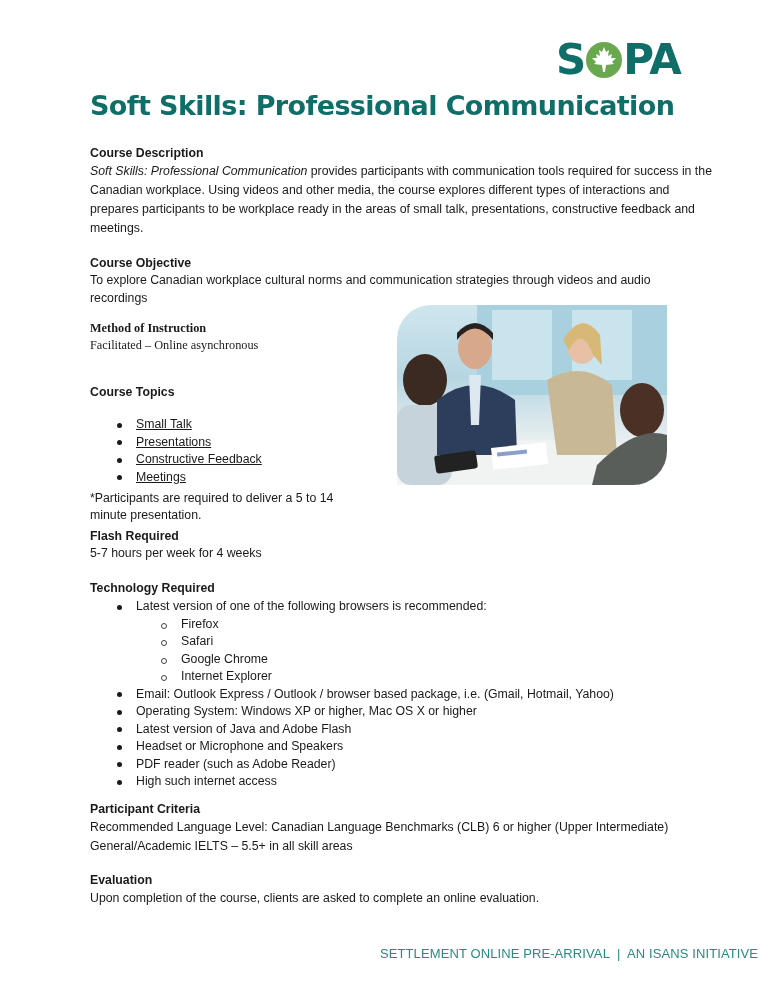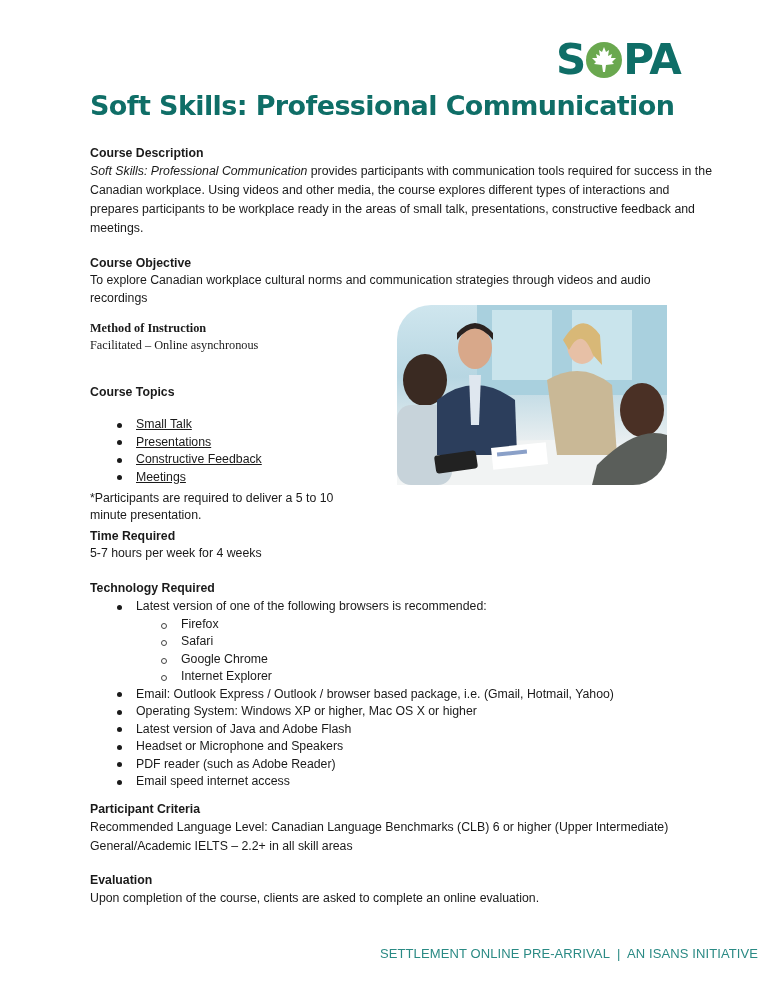--- a/index.html
+++ b/index.html
@@ -76,21 +76,21 @@
 </div>
 
 <div class="sec" style="top:384px; width:290px;">
   <div class="h">Course Topics</div>
   <ul class="b" style="margin-top:15px;text-decoration:underline;">
     <li style="padding-left:46px;"><span class="dot" style="left:27px;"></span><span>Small Talk</span></li>
     <li style="padding-left:46px;"><span class="dot" style="left:27px;"></span><span>Presentations</span></li>
     <li style="padding-left:46px;"><span class="dot" style="left:27px;"></span><span>Constructive Feedback</span></li>
     <li style="padding-left:46px;"><span class="dot" style="left:27px;"></span><span>Meetings</span></li>
   </ul>
-  <div class="p" style="margin-top:4px; line-height:17px; width:270px;">*Participants are required to deliver a 5 to 10 minute presentation.</div>
+  <div class="p" style="margin-top:4px; line-height:17px; width:270px;">*Participants are required to deliver a 5 to 14 minute presentation.</div>
 </div>
 
 <div class="photo">
   <svg width="270" height="180" viewBox="0 0 270 180">
     <rect x="80" y="0" width="190" height="90" fill="#a9d0de"></rect>
     <rect x="95" y="5" width="60" height="70" fill="#c9e4ec"></rect>
     <rect x="175" y="5" width="60" height="70" fill="#c9e4ec"></rect>
     <ellipse cx="150" cy="165" rx="150" ry="30" fill="#f1f3f3"></ellipse>
 
     <ellipse cx="28" cy="75" rx="22" ry="26" fill="#3a2a22"></ellipse>
@@ -108,21 +108,21 @@
     <ellipse cx="245" cy="105" rx="22" ry="27" fill="#4a3025"></ellipse>
     <path d="M200 160 Q240 120 270 130 L270 180 L195 180 Z" fill="#5a5e5a"></path>
 
     <rect x="38" y="148" width="42" height="18" rx="3" fill="#222" transform="rotate(-8 59 157)"></rect>
     <rect x="95" y="140" width="55" height="22" fill="#ffffff" transform="rotate(-6 122 151)"></rect>
     <rect x="100" y="146" width="30" height="4" fill="#8aa0c8" transform="rotate(-6 115 148)"></rect>
   </svg>
 </div>
 
 <div class="sec" style="top:528px; width:300px;">
-  <div class="h">Time Required</div>
+  <div class="h">Flash Required</div>
   <div class="p" style="line-height:17px;">5-7 hours per week for 4 weeks</div>
 </div>
 
 <div class="sec" style="top:580px; width:640px;">
   <div class="h">Technology Required</div>
   <ul class="b" style="margin-top:1px;">
     <li style="padding-left:46px;">
       <span class="dot" style="left:27px;"></span>
       <span>Latest version of one of the following browsers is recommended:</span>
       <ul class="b c">
@@ -130,28 +130,28 @@
         <li style="padding-left:45px;"><span class="ring" style="left:25px;"></span><span>Safari</span></li>
         <li style="padding-left:45px;"><span class="ring" style="left:25px;"></span><span>Google Chrome</span></li>
         <li style="padding-left:45px;"><span class="ring" style="left:25px;"></span><span>Internet Explorer</span></li>
       </ul>
     </li>
     <li style="padding-left:46px;"><span class="dot" style="left:27px;"></span><span>Email:  Outlook Express / Outlook / browser based package, i.e. (Gmail, Hotmail, Yahoo)</span></li>
     <li style="padding-left:46px;"><span class="dot" style="left:27px;"></span><span>Operating System:  Windows XP or higher,  Mac OS X or higher</span></li>
     <li style="padding-left:46px;"><span class="dot" style="left:27px;"></span><span>Latest version of Java and Adobe Flash</span></li>
     <li style="padding-left:46px;"><span class="dot" style="left:27px;"></span><span>Headset  or Microphone and Speakers</span></li>
     <li style="padding-left:46px;"><span class="dot" style="left:27px;"></span><span>PDF reader (such as Adobe Reader)</span></li>
-    <li style="padding-left:46px;"><span class="dot" style="left:27px;"></span><span>Email speed internet access</span></li>
+    <li style="padding-left:46px;"><span class="dot" style="left:27px;"></span><span>High such internet access</span></li>
   </ul>
 </div>
 
 <div class="sec" style="top:801px; width:640px;">
   <div class="h">Participant Criteria</div>
   <div class="p" style="line-height:19px;">Recommended Language Level: Canadian Language Benchmarks (CLB) 6 or higher (Upper Intermediate)</div>
-  <div class="p" style="line-height:19px;">General/Academic IELTS – 2.2+ in all skill areas</div>
+  <div class="p" style="line-height:19px;">General/Academic IELTS – 5.5+ in all skill areas</div>
 </div>
 
 <div class="sec" style="top:872px; width:640px;">
   <div class="h">Evaluation</div>
   <div class="p" style="line-height:19px;">Upon completion of the course, clients are asked to complete an online evaluation.</div>
 </div>
 
 <div class="footer" style="white-space:pre;">SETTLEMENT ONLINE PRE-ARRIVAL  |  AN ISANS INITIATIVE</div>
 
 </body></html>

